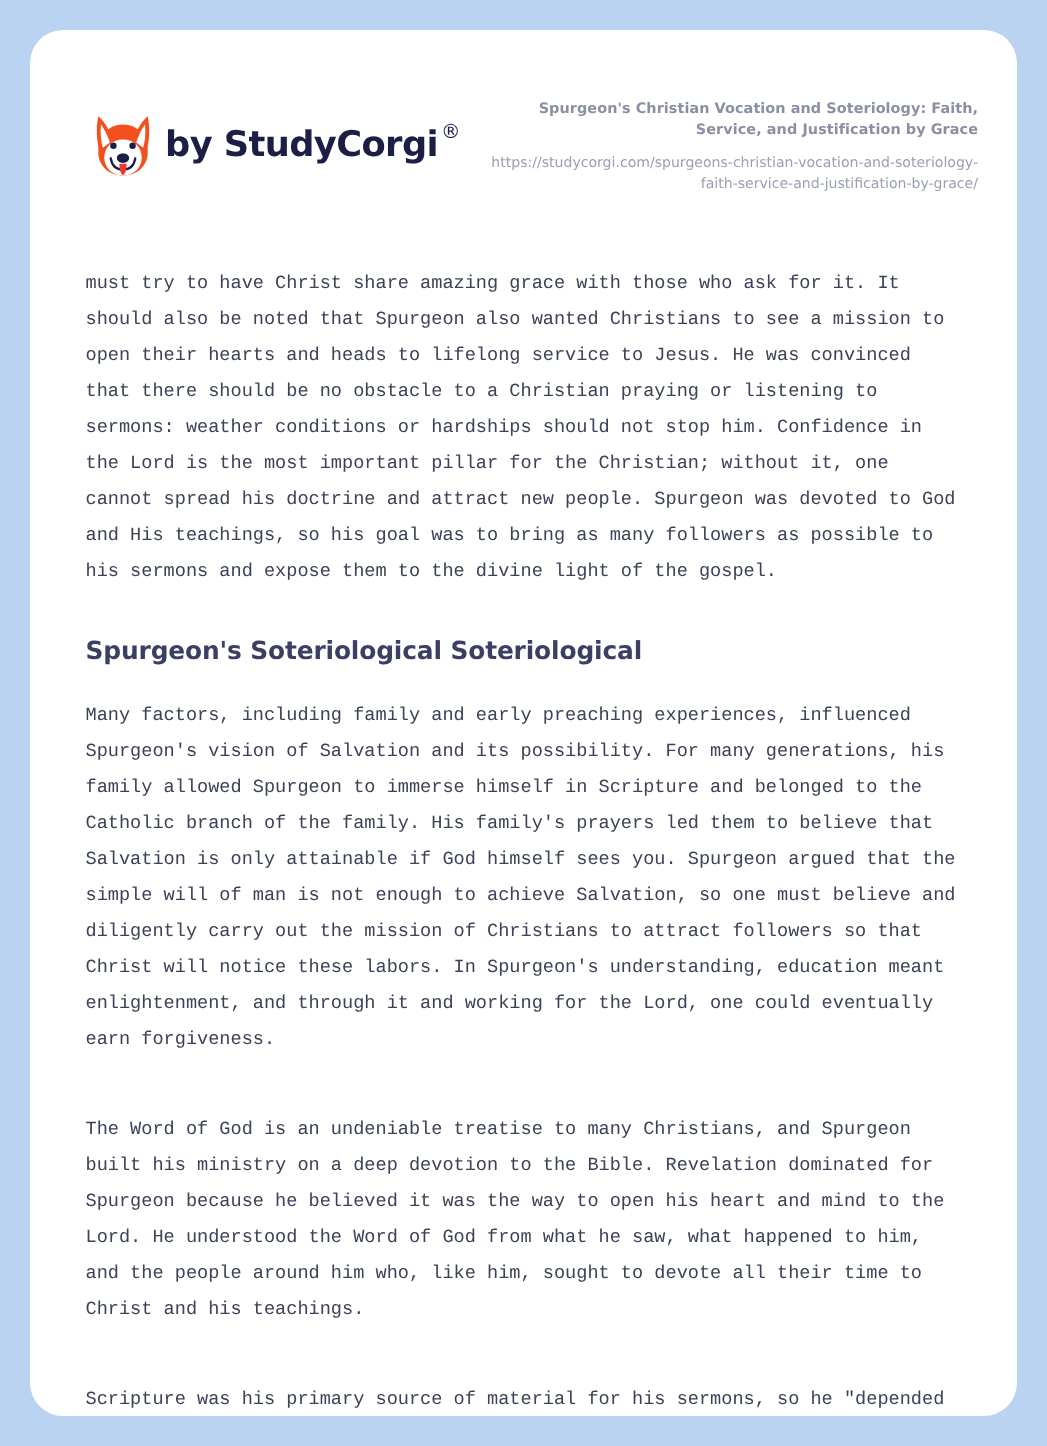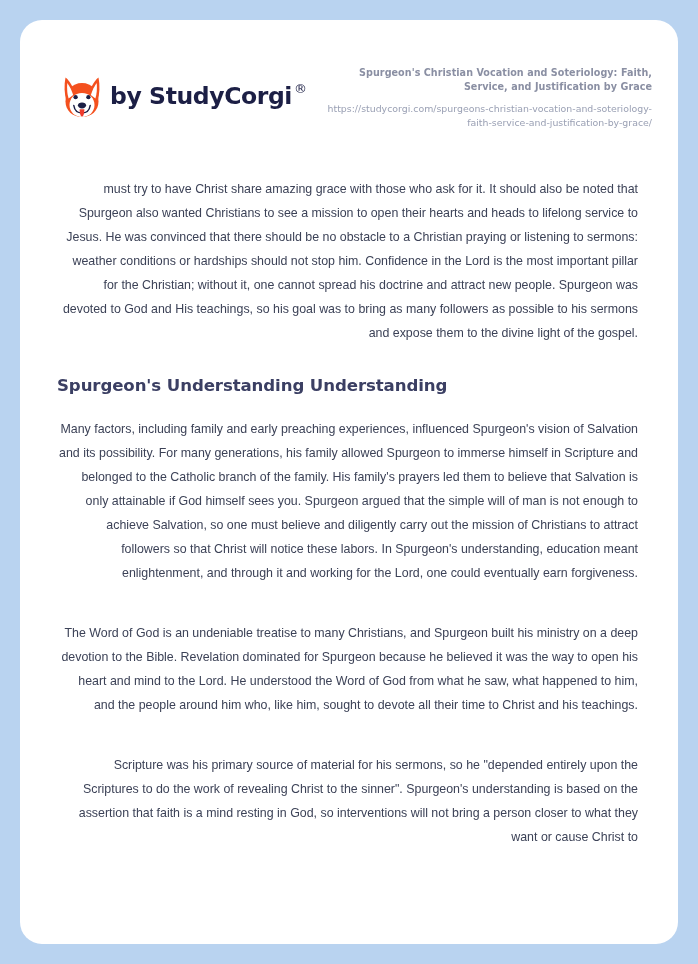--- a/index.html
+++ b/index.html
@@ -93,26 +93,26 @@
     word-break: break-word;
   }
 
   
   .content {
     padding: 0 40px 0 37px;
     box-sizing: border-box;
     margin-top: 47px;
   }
   .content p {
-    font-family: Liberation Sans, sans-serif;
+    font-family: Liberation Mono, monospace;
     font-size: 12.4px;
     color: #3c4257;
     line-height: 24px;
     margin: 0 0 22px 0;
-    text-align: right;
+    text-align: left;
   }
   .content p.tight {
     margin-bottom: 0;
   }
   .section-heading {
     font-family: "DejaVu Sans", sans-serif;
     font-size: 16.6px;
     font-weight: 700;
     color: #3b3f63;
     line-height: 1.3;
@@ -165,21 +165,21 @@
       <p class="doc-title">Spurgeon's Christian Vocation and Soteriology: Faith, Service, and Justification by Grace</p>
       <p class="doc-url">https://studycorgi.com/spurgeons-christian-vocation-and-soteriology-faith-service-and-justification-by-grace/</p>
     </div>
 
   </div>
 
   <div class="content">
 
     <p>must try to have Christ share amazing grace with those who ask for it. It should also be noted that Spurgeon also wanted Christians to see a mission to open their hearts and heads to lifelong service to Jesus. He was convinced that there should be no obstacle to a Christian praying or listening to sermons: weather conditions or hardships should not stop him. Confidence in the Lord is the most important pillar for the Christian; without it, one cannot spread his doctrine and attract new people. Spurgeon was devoted to God and His teachings, so his goal was to bring as many followers as possible to his sermons and expose them to the divine light of the gospel.</p>
 
-    <h2 class="section-heading">Spurgeon's Understanding Understanding</h2>
+    <h2 class="section-heading">Spurgeon's Soteriological Soteriological</h2>
 
     <p>Many factors, including family and early preaching experiences, influenced Spurgeon's vision of Salvation and its possibility. For many generations, his family allowed Spurgeon to immerse himself in Scripture and belonged to the Catholic branch of the family. His family's prayers led them to believe that Salvation is only attainable if God himself sees you. Spurgeon argued that the simple will of man is not enough to achieve Salvation, so one must believe and diligently carry out the mission of Christians to attract followers so that Christ will notice these labors. In Spurgeon's understanding, education meant enlightenment, and through it and working for the Lord, one could eventually earn forgiveness.</p>
 
     <div class="para-gap"></div>
 
     <p>The Word of God is an undeniable treatise to many Christians, and Spurgeon built his ministry on a deep devotion to the Bible. Revelation dominated for Spurgeon because he believed it was the way to open his heart and mind to the Lord. He understood the Word of God from what he saw, what happened to him, and the people around him who, like him, sought to devote all their time to Christ and his teachings.</p>
 
     <div class="para-gap"></div>
 
     <p class="tight">Scripture was his primary source of material for his sermons, so he "depended entirely upon the Scriptures to do the work of revealing Christ to the sinner". Spurgeon's understanding is based on the assertion that faith is a mind resting in God, so interventions will not bring a person closer to what they want or cause Christ to</p>

